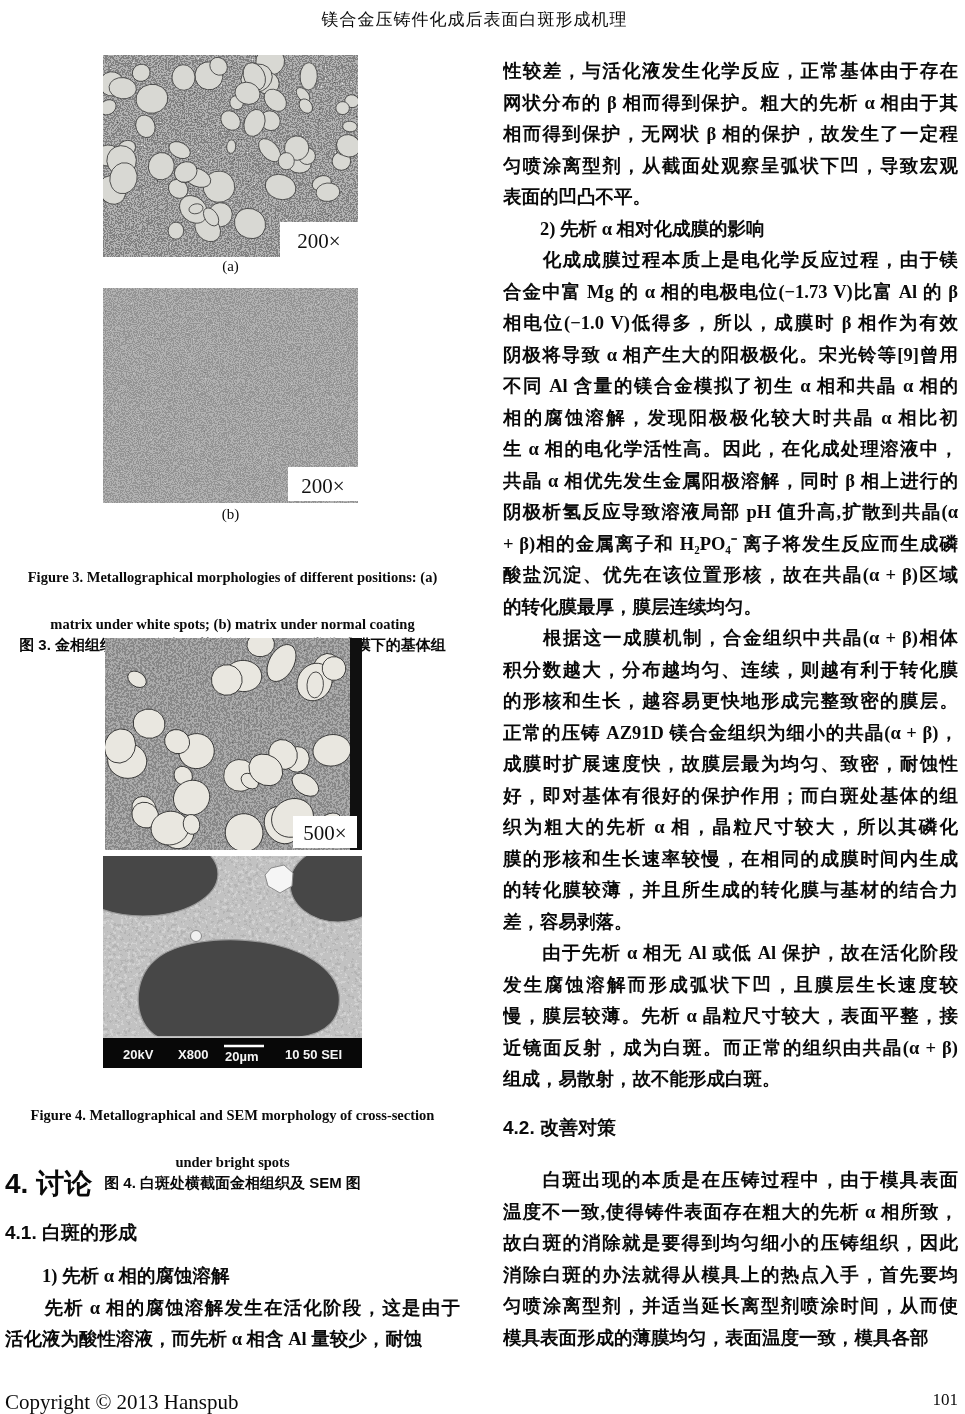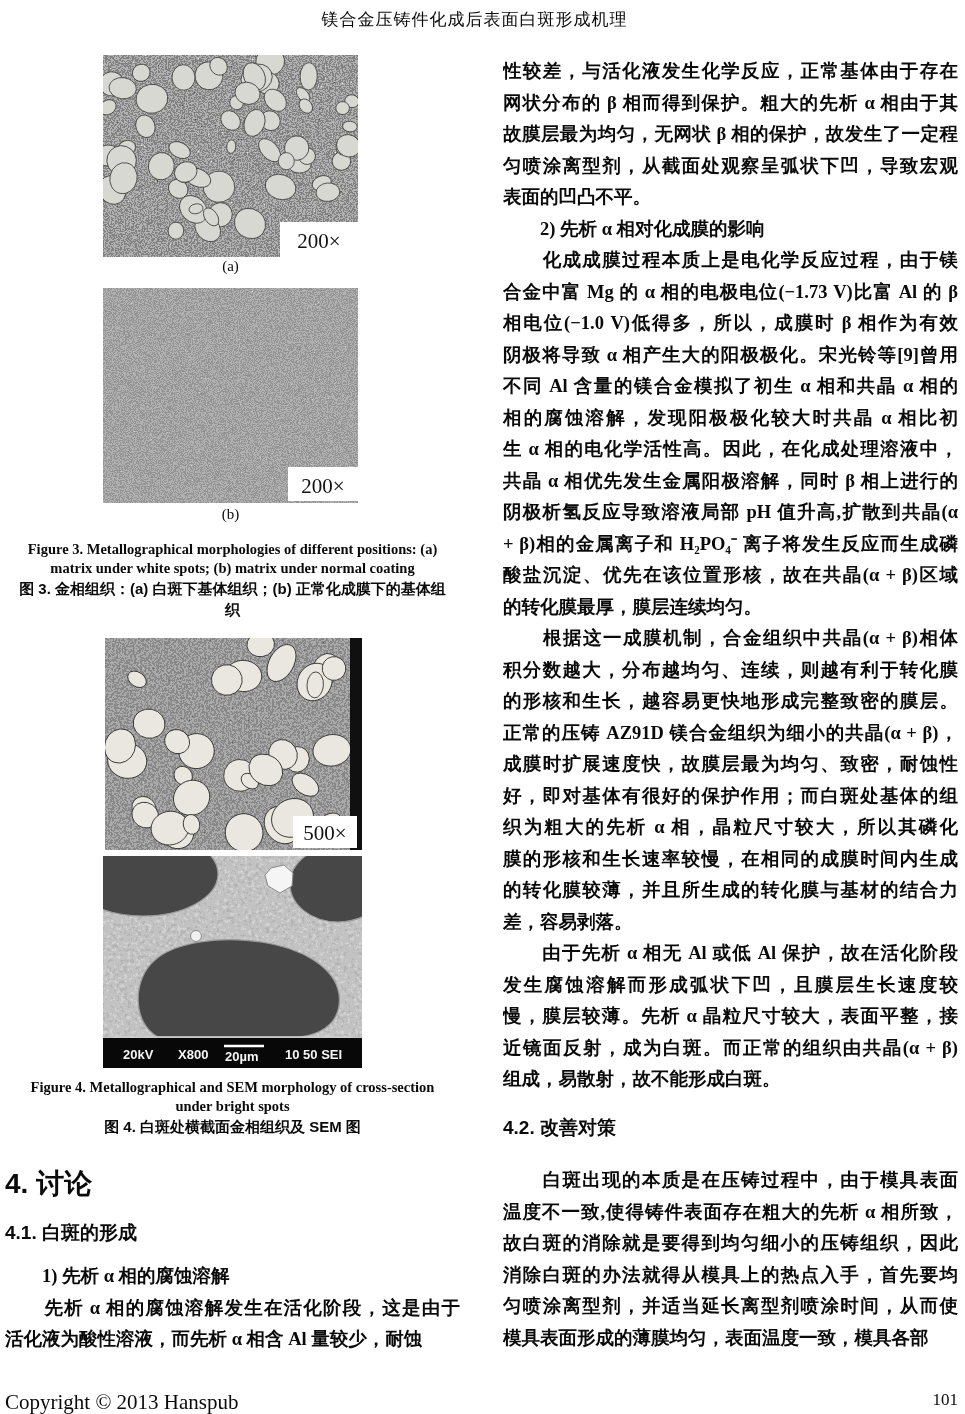--- a/index.html
+++ b/index.html
@@ -6,21 +6,21 @@
   .page{position:relative;width:965px;height:1414px;background:#fff;overflow:hidden;
         font-family:"Liberation Serif",serif;color:#0a0a0a;}
   .abs{position:absolute;}
   .header-title{top:8px;left:0;right:16px;text-align:center;font-size:17px;letter-spacing:1px;}
   .col{position:absolute;top:0;height:100%;}
   .left-col{left:5px;width:455px;}
   .right-col{left:503px;width:455px;}
   .figimg{position:absolute;display:block;}
   .sublabel{position:absolute;width:255px;text-align:center;font-size:15px;}
   .caption{position:absolute;left:0;width:455px;}
-  .cap-line-en{font-family:"Liberation Serif",serif;font-weight:bold;font-size:14.5px;line-height:19px;text-align:center;}
+  .cap-line-en{font-family:"Liberation Serif",serif;font-weight:bold;font-size:14.5px;line-height:19px;text-align:center;margin-top:28px;}
   .cap-line-zh{font-family:"Liberation Sans",sans-serif;font-weight:bold;font-size:15px;line-height:21px;text-align:center;}
   .h-sec{position:absolute;left:0;font-family:"Liberation Sans",sans-serif;font-weight:bold;font-size:28px;line-height:28px;}
   .h-sub{position:absolute;left:0;font-family:"Liberation Sans",sans-serif;font-weight:bold;font-size:19px;line-height:26px;}
   .bodyblock{position:absolute;left:0;width:455px;font-size:18.5px;}
   .para{margin:0;font-weight:bold;}
   .tline{height:31.5px;line-height:31.5px;overflow:hidden;text-align:justify;text-align-last:justify;}
   .tline-last{text-align-last:left;}
   .footer-left{left:5px;top:1390px;font-size:21px;}
   .footer-right{right:7px;top:1390px;font-size:17px;}
   svg text.maglabel{font-family:"Liberation Serif",serif;font-size:21px;fill:#111;}
@@ -244,21 +244,21 @@
           <div class="tline tline-last">活化液为酸性溶液，而先析 α 相含 Al 量较少，耐蚀</div>
         </div>
       </div>
   </div>
 
   <div class="col right-col">
     <div class="bodyblock" style="top:56px">
         <div class="para">
           <div class="tline">性较差，与活化液发生化学反应，正常基体由于存在</div>
           <div class="tline">网状分布的 β 相而得到保护。粗大的先析 α 相由于其</div>
-          <div class="tline">故膜层最为均匀，无网状 β 相的保护，故发生了一定程</div>
+          <div class="tline">相而得到保护，无网状 β 相的保护，故发生了一定程</div>
           <div class="tline">匀喷涂离型剂，从截面处观察呈弧状下凹，导致宏观</div>
           <div class="tline tline-last">表面的凹凸不平。</div>
         </div>
         <div class="para">
           <div class="tline tline-last">　　2) 先析 α 相对化成膜的影响</div>
         </div>
         <div class="para">
           <div class="tline">　　化成成膜过程本质上是电化学反应过程，由于镁</div>
           <div class="tline">合金中富 Mg 的 α 相的电极电位(−1.73 V)比富 Al 的 β</div>
           <div class="tline">相电位(−1.0 V)低得多，所以，成膜时 β 相作为有效</div>

